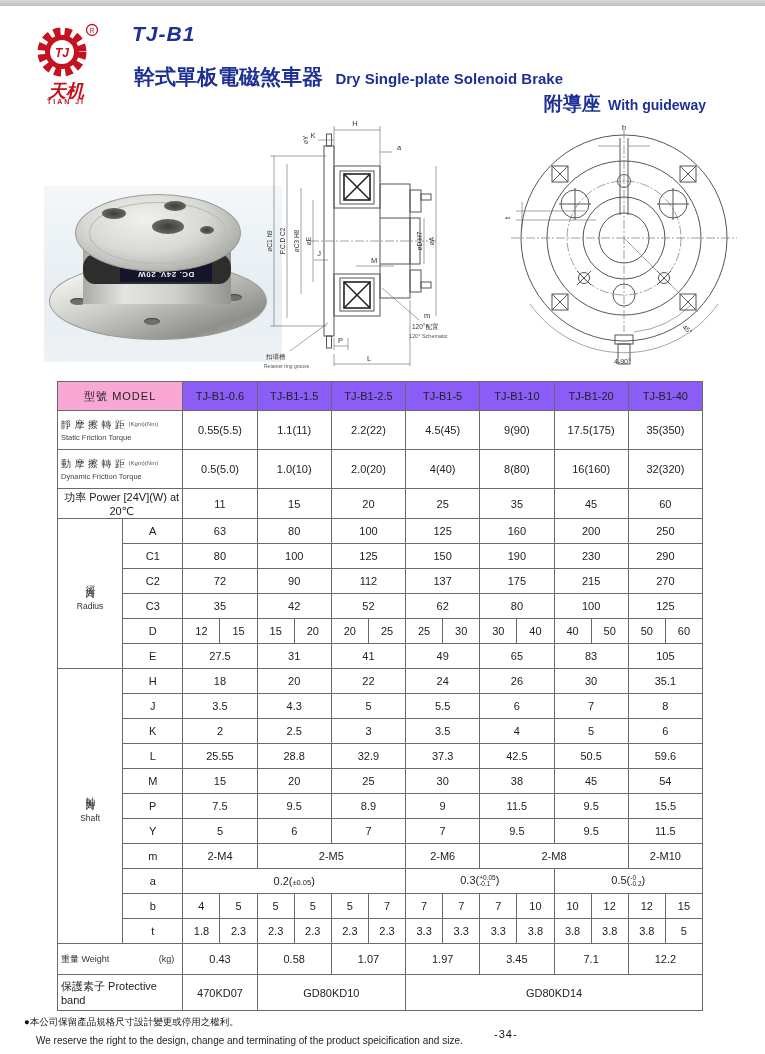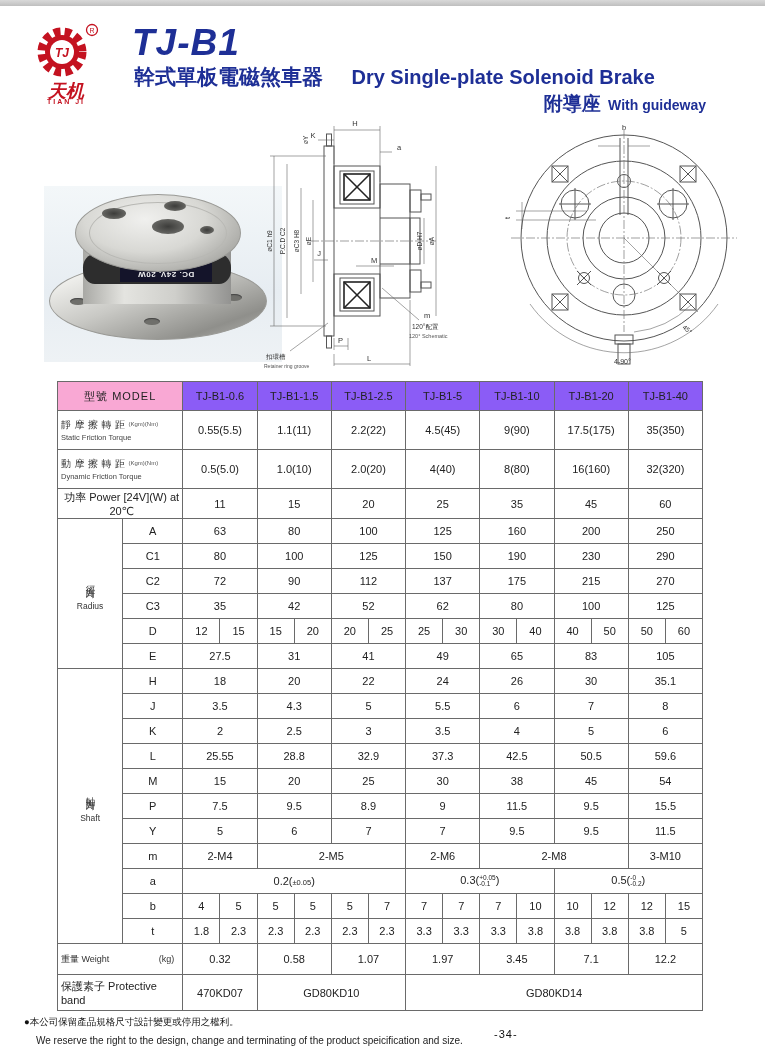--- a/index.html
+++ b/index.html
@@ -4,25 +4,25 @@
 <style>
   html,body{margin:0;padding:0;background:#fff;}
   #page{position:relative;width:765px;height:1054px;background:#ffffff;overflow:hidden;
         font-family:"Liberation Sans","DejaVu Sans",sans-serif;color:#222;}
   #topbar{position:absolute;left:0;top:0;width:765px;height:6px;
           background:linear-gradient(180deg,#d9d9d9,#bfbfbf);}
   
   #logo{position:absolute;left:16px;top:22px;width:100px;height:88px;text-align:center;}
   #logo .cnname{color:#c41220;font-size:18px;font-weight:bold;font-style:italic;line-height:13px;margin-top:1px;}
   #logo .enname{color:#c41220;font-size:7px;font-weight:bold;letter-spacing:2px;}
-  #title-model{position:absolute;left:132px;top:22px;font-size:37px;font-weight:bold;
+  #title-model{position:absolute;left:132px;top:22px;font-size:21px;font-weight:bold;
                font-style:italic;color:#1e2f96;letter-spacing:1px;}
   #subtitle{position:absolute;left:134px;top:63px;color:#1e2f96;white-space:nowrap;}
   #subtitle .cn{font-size:21px;font-weight:bold;}
-  #subtitle .en{font-size:20px;font-weight:bold;margin-left:24px;}
+  #subtitle .en{font-size:15px;font-weight:bold;margin-left:8px;}
   #variant{position:absolute;top:91px;left:0;width:706px;text-align:right;color:#1e2f96;white-space:nowrap;}
   #variant .cn{font-size:19px;font-weight:bold;}
   #variant .en{font-size:14px;font-weight:bold;margin-left:3px;}
   
   #photo{position:absolute;left:44px;top:186px;width:238px;height:176px;
          background:linear-gradient(180deg,#f3f7f9 0%,#e7edf2 60%,#eef2f5 100%);}
   #photo .flange{position:absolute;left:5px;top:76px;width:216px;height:76px;border-radius:50%;
          background:linear-gradient(160deg,#efefec 15%,#c9c9c5 45%,#8f8f8b 80%,#b5b5b1 100%);
          border:1px solid #9a9a96;}
   #photo .fhole{position:absolute;width:16px;height:7px;border-radius:50%;background:#6f6f6b;box-shadow:inset 0 1px 1px #444;}
@@ -497,21 +497,21 @@
         <td colspan="2">9.5</td>
         <td colspan="2">9.5</td>
         <td colspan="2">11.5</td>
       </tr>
       <tr class="r-dim">
         <td class="sub">m</td>
         <td colspan="2">2-M4</td>
         <td colspan="4">2-M5</td>
         <td colspan="2">2-M6</td>
         <td colspan="4">2-M8</td>
-        <td colspan="2">3-M10</td>
+        <td colspan="2">2-M10</td>
       </tr>
       <tr class="r-dim">
         <td class="sub">a</td>
         <td colspan="6"><span>0.2(</span><span class="tolm">±0.05</span><span>)</span></td>
         <td colspan="4"><span>0.3(</span><span class="tolstack"><span>+0.05</span><br><span>-0.1</span></span><span>)</span></td>
         <td colspan="4"><span>0.5(</span><span class="tolstack"><span>-0</span><br><span>-0.2</span></span><span>)</span></td>
       </tr>
       <tr class="r-dim">
         <td class="sub">b</td>
         <td class="s">4</td>
@@ -546,21 +546,21 @@
         <td class="s">3.8</td>
         <td class="s">5</td>
       </tr>
       <tr class="r-wt">
         <td colspan="2">
               <div class="wt-lbl">
                 <span>重量 Weight</span>
                 <span>(kg)</span>
               </div>
             </td>
-        <td colspan="2">0.32</td>
+        <td colspan="2">0.43</td>
         <td colspan="2">0.58</td>
         <td colspan="2">1.07</td>
         <td colspan="2">1.97</td>
         <td colspan="2">3.45</td>
         <td colspan="2">7.1</td>
         <td colspan="2">12.2</td>
       </tr>
       <tr class="r-pb">
         <td colspan="2" class="pb-lbl">保護素子 Protective band</td>
         <td colspan="2">470KD07</td>

